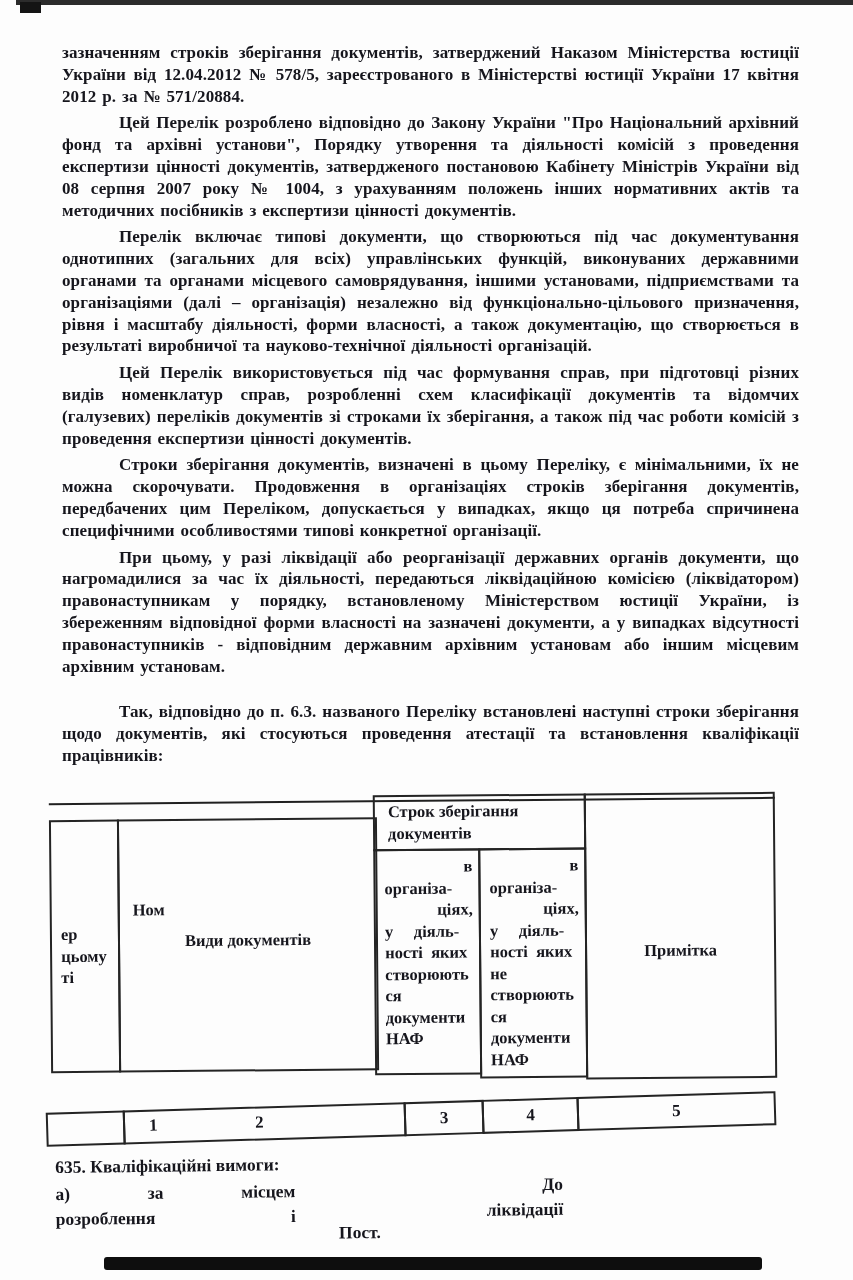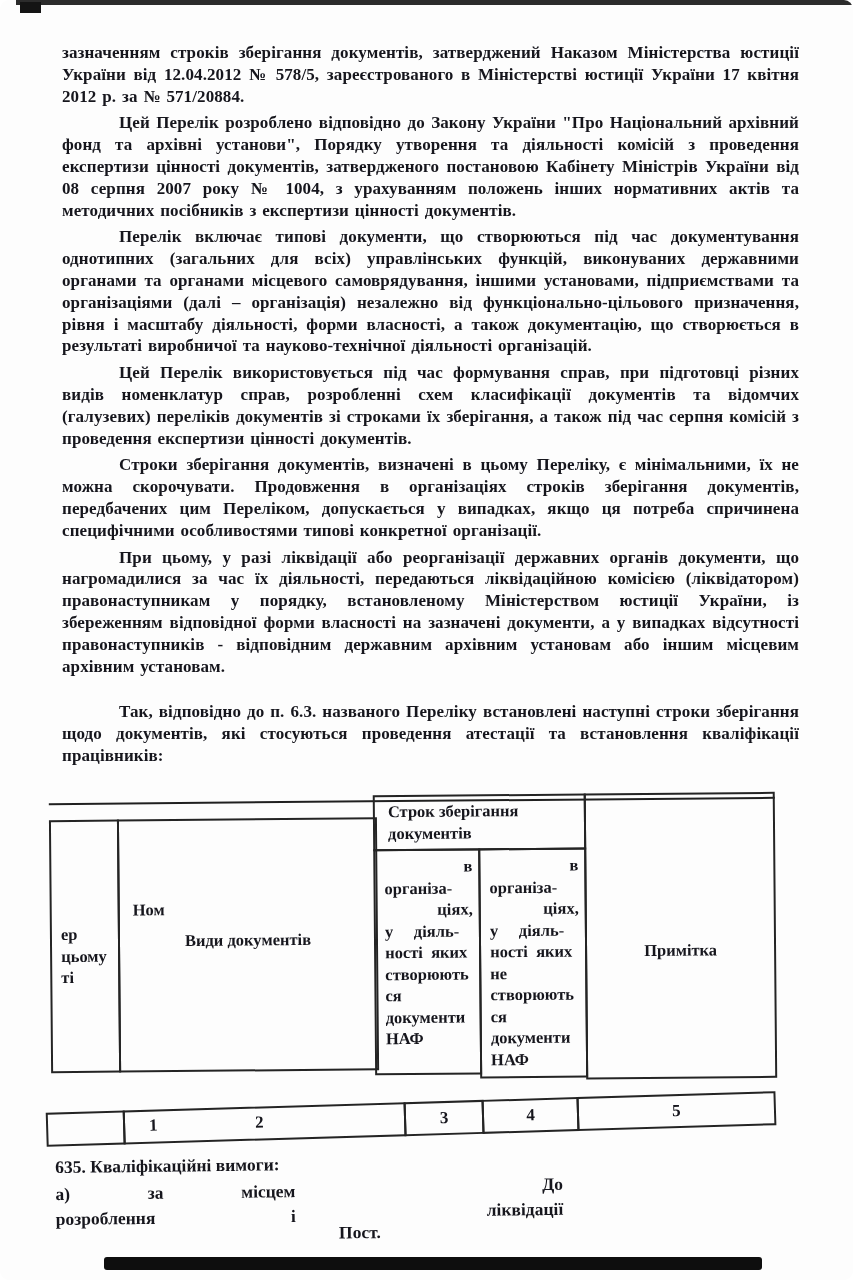--- a/index.html
+++ b/index.html
@@ -4,21 +4,20 @@
 <style>
   html,body{margin:0;padding:0;background:#ffffff;}
   .page{
     position:relative;
     width:853px;height:1280px;
     background:#fdfdfd;
     overflow:hidden;
     font-family:"Liberation Serif","DejaVu Serif",serif;
     color:#16161d;
     filter:blur(0.22px);
-    border-radius:9px;
   }
   
   .top-strip{position:absolute;left:16px;top:0;right:0;height:5px;background:#2c2c2c;}
   .top-mark{position:absolute;left:20px;top:2px;width:21px;height:11px;background:#141414;}
   .bottom-bar{position:absolute;left:104px;top:1257px;width:658px;height:13px;background:#0e0e0e;border-radius:3px;}
 
   
   .textblock{
     position:absolute;left:62px;top:42px;width:737px;height:748px;overflow:hidden;
   }
@@ -81,21 +80,21 @@
 
 <div class="page">
 
   <div class="top-strip"></div>
   <div class="top-mark"></div>
 
   <div class="textblock">
       <p class="para" style="text-indent: 0px;">зазначенням строків зберігання документів, затверджений Наказом Міністерства юстиції України від 12.04.2012  № 578/5, зареєстрованого в Міністерстві юстиції України 17 квітня 2012 р. за № 571/20884.</p>
       <p class="para">Цей Перелік розроблено відповідно до Закону України "Про Національний архівний фонд та архівні установи", Порядку утворення та діяльності комісій з проведення експертизи цінності документів, затвердженого постановою Кабінету Міністрів України від 08 серпня 2007 року № 1004, з урахуванням положень інших нормативних актів та методичних посібників з експертизи цінності документів.</p>
       <p class="para">Перелік включає типові документи, що створюються під час документування однотипних (загальних для всіх) управлінських функцій, виконуваних державними органами та органами місцевого самоврядування, іншими установами, підприємствами та організаціями (далі – організація) незалежно від функціонально-цільового призначення, рівня і масштабу діяльності, форми власності, а також документацію, що створюється в результаті виробничої та науково-технічної діяльності організацій.</p>
-      <p class="para">Цей Перелік використовується під час формування справ, при підготовці різних видів номенклатур справ, розробленні схем класифікації документів та відомчих (галузевих) переліків документів зі строками їх зберігання, а також під час серпня комісій з проведення експертизи цінності документів.</p>
+      <p class="para">Цей Перелік використовується під час формування справ, при підготовці різних видів номенклатур справ, розробленні схем класифікації документів та відомчих (галузевих) переліків документів зі строками їх зберігання, а також під час роботи комісій з проведення експертизи цінності документів.</p>
       <p class="para">Строки зберігання документів, визначені в цьому Переліку, є мінімальними, їх не можна скорочувати. Продовження в організаціях строків зберігання документів, передбачених цим Переліком, допускається у випадках, якщо ця потреба спричинена специфічними особливостями типові конкретної організації.</p>
       <p class="para">При цьому, у разі ліквідації або реорганізації державних органів документи, що нагромадилися за час їх діяльності, передаються ліквідаційною комісією (ліквідатором) правонаступникам у порядку, встановленому Міністерством юстиції України, із збереженням відповідної форми власності на зазначені документи, а у випадках відсутності правонаступників - відповідним державним архівним установам або іншим місцевим архівним установам.</p>
       <p class="para">Так, відповідно до п. 6.3. названого Переліку встановлені наступні строки зберігання щодо документів, які стосуються проведення атестації та встановлення кваліфікації працівників:</p>
     </div>
 
   <div class="table-wrap">
     <div class="topline"></div>
 
     <div class="cell c1">
         <div class="ln">ер</div>

